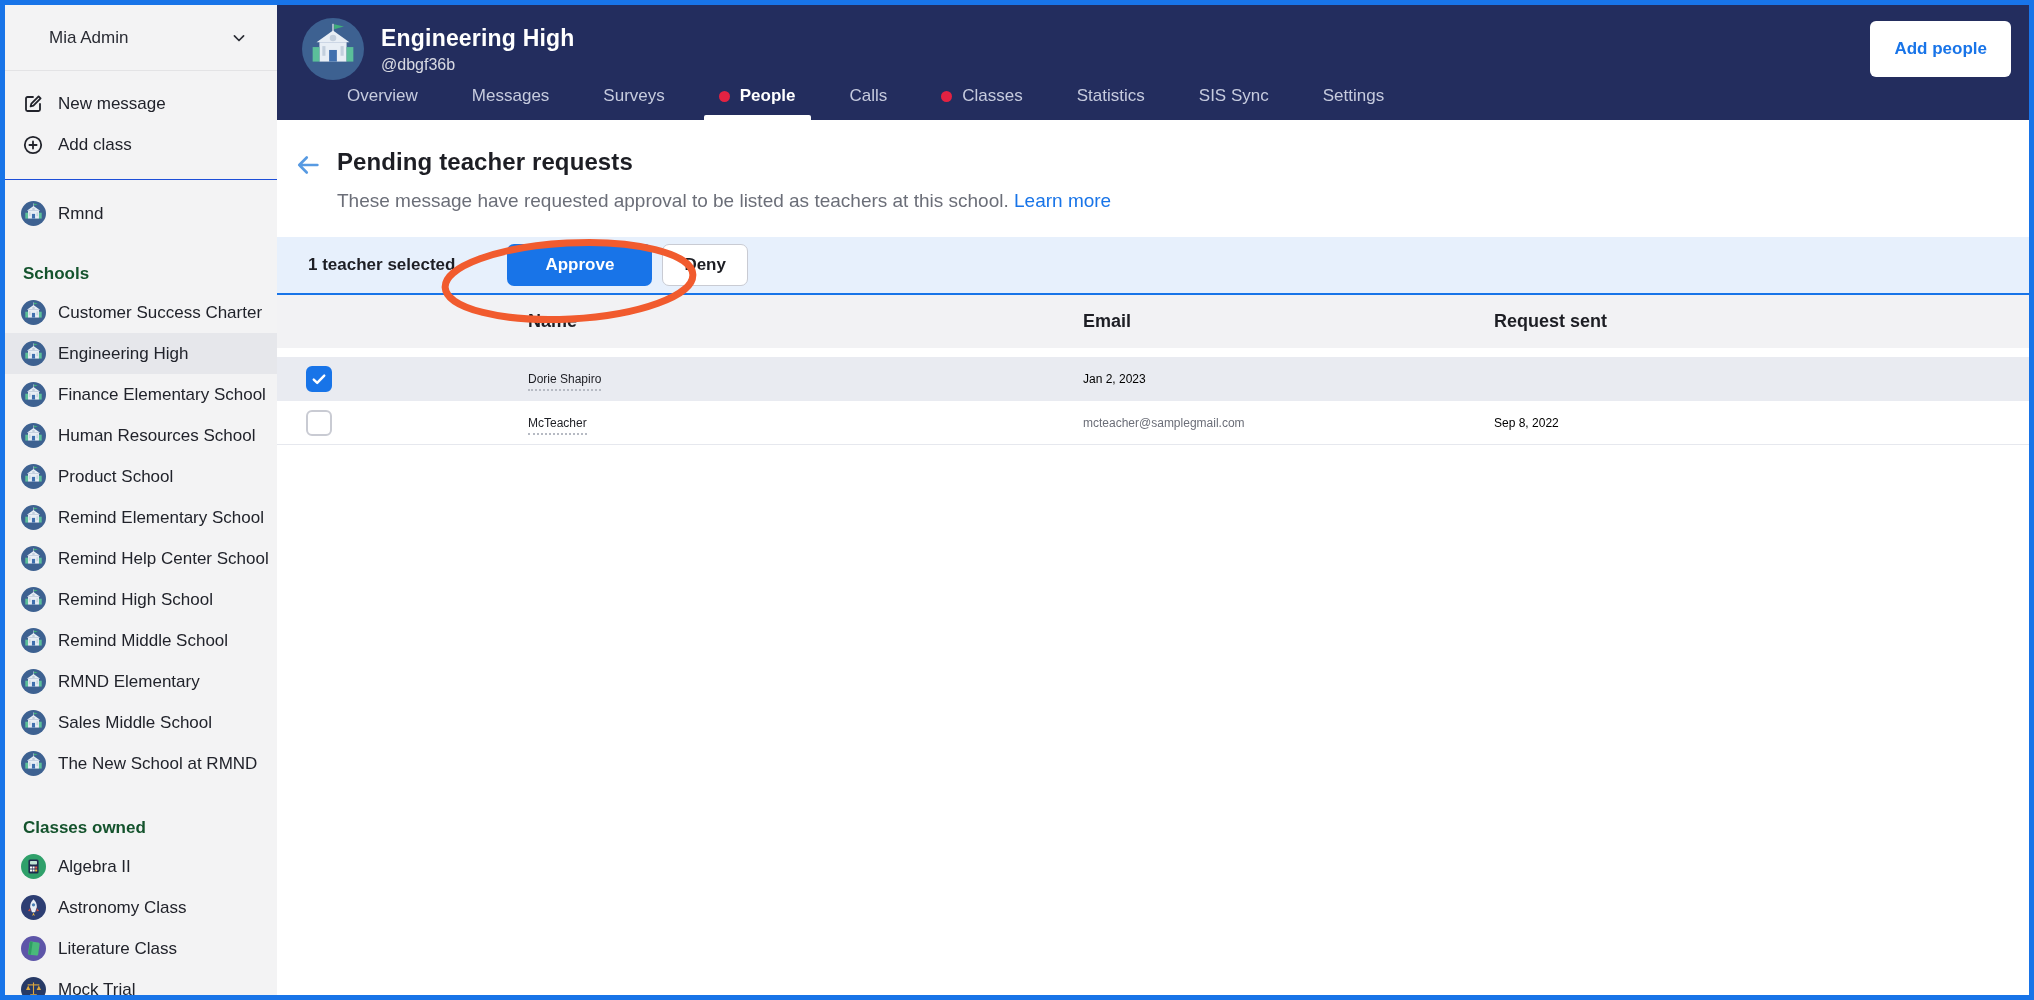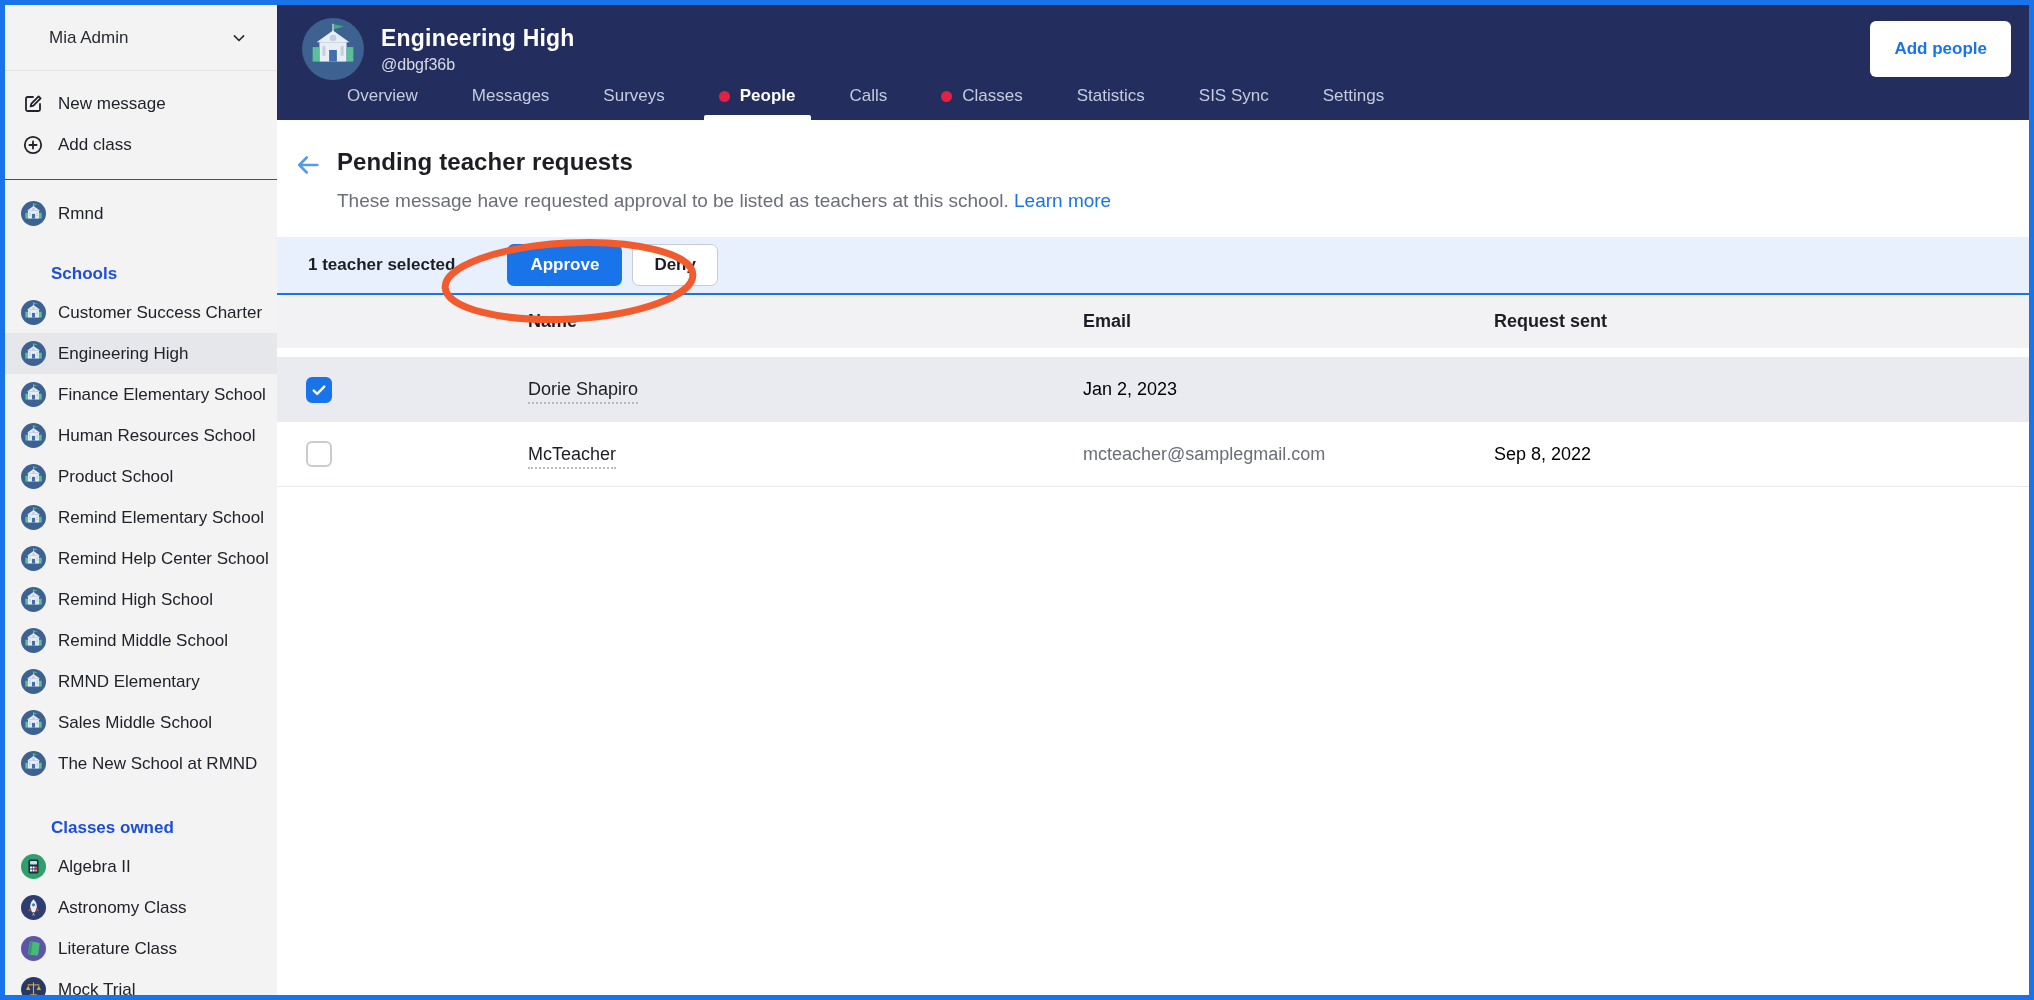--- a/index.html
+++ b/index.html
@@ -7,21 +7,21 @@
   .frame { width:2034px; height:1000px; border:5px solid #1874e8; display:flex; background:#fff; overflow:hidden; }
 
   
   .sidebar { width:272px; min-width:272px; background:#f3f3f4; display:flex; flex-direction:column; color:#21232b; overflow:hidden; }
   .side-account { height:66px; display:flex; align-items:center; padding:0 28px 0 44px; border-bottom:1px solid #e3e3e5; font-size:17px; color:#2a2c34; cursor:pointer; }
   .side-account .acct-name { flex:1; }
   .side-actions { padding:12px 0 14px 0; border-bottom:1px solid #1d4ed8; }
   .side-item { height:41px; display:flex; align-items:center; padding-left:15px; font-size:17px; cursor:pointer; white-space:nowrap; }
   .side-item .ic { width:26px; height:26px; margin-right:12px; flex:none; display:flex; align-items:center; justify-content:center; }
   .side-item.sel { background:#e6e7eb; }
-  .side-section { padding:0 0 0 18px; font-size:17px; font-weight:bold; color:#1d4ed8; height:38px; display:flex; align-items:flex-end; margin-bottom:8px;margin-left:28px; }
+  .side-section { padding:0 0 0 18px; font-size:17px; font-weight:bold; color:#14532d; height:38px; display:flex; align-items:flex-end; margin-bottom:8px; }
   .side-list { flex:1; overflow:hidden; }
   .icon-stroke { stroke:#21232b; fill:none; stroke-width:1.8; stroke-linecap:round; stroke-linejoin:round; }
 
   
   .main { flex:1; display:flex; flex-direction:column; min-width:0; }
 
   .topbar { height:115px; min-height:115px; background:#232d5e; color:#fff; display:flex; flex-direction:column; padding:0 18px 0 25px; }
   .topbar-row1 { display:flex; align-items:center; margin-top:13px; }
   .school-avatar { width:62px; height:62px; flex:none; }
   .school-id { margin-left:17px; }
@@ -37,29 +37,29 @@
   .content { flex:1; background:#fff; position:relative; overflow:hidden; }
   .page-head { padding:28px 0 0 16px; display:flex; align-items:flex-start; }
   .back-arrow { width:30px; height:30px; margin:2px 14px 0 0; cursor:pointer; flex:none; }
   .page-title { font-size:24px; font-weight:bold; color:#1d1e24; letter-spacing:.1px; }
   .page-desc { font-size:19px; color:#6b6e78; margin-top:14px; }
   .page-desc a { color:#1874e8; text-decoration:none; cursor:pointer; }
 
   .selection-bar { margin-top:25px; height:58px; background:#e7f0fc; border-bottom:2px solid #1874e8; display:flex; align-items:center; padding-left:31px; }
   .sel-count { font-size:17px; font-weight:bold; color:#1d1e24; }
   .btn { font-family:inherit; font-size:17px; font-weight:bold; border-radius:7px; height:42px; cursor:pointer; }
-  .btn-approve { margin-left:52px; background:#1874e8; color:#fff; border:none; padding:0 23px; }
+  .btn-approve { margin-left:52px; background:#1874e8; color:#fff; border:none; padding:0 38px; }
   .btn-deny { margin-left:10px; background:#fff; color:#1d1e24; border:1.5px solid #c9cbd3; padding:0 21px; }
 
   .annotation-svg { position:absolute; left:0; top:0; width:100%; height:100%; pointer-events:none; }
 
   .grid-cols { display:grid; grid-template-columns:251px 555px 411px 1fr; align-items:center; }
   .t-head { height:53px; background:#f2f2f4; font-size:18px; font-weight:bold; color:#1d1e24; }
   .t-body { margin-top:9px; }
-  .t-row { height:65px; font-size:18px; }
+  .t-row { height:44px; font-size:12px; }
   .t-row.checked { background:#e9ebf1; }
   .t-row + .t-row { border-bottom:1.5px solid #e6e8ee; }
   .cell-check { padding-left:29px; }
   .checkbox { width:26px; height:26px; border-radius:6px; background:#fff; border:2px solid #c9cbd3; display:flex; align-items:center; justify-content:center; cursor:pointer; }
   .checkbox svg { display:none; width:18px; height:18px; }
   .checkbox.checked { background:#1874e8; border-color:#1874e8; }
   .checkbox.checked svg { display:block; }
   .cell-name span { color:#1d1e24; border-bottom:2px dotted #b6bac3; padding-bottom:3px; }
   .cell-email { color:#6b6e78; }
   .cell-date { color:#000000; }

